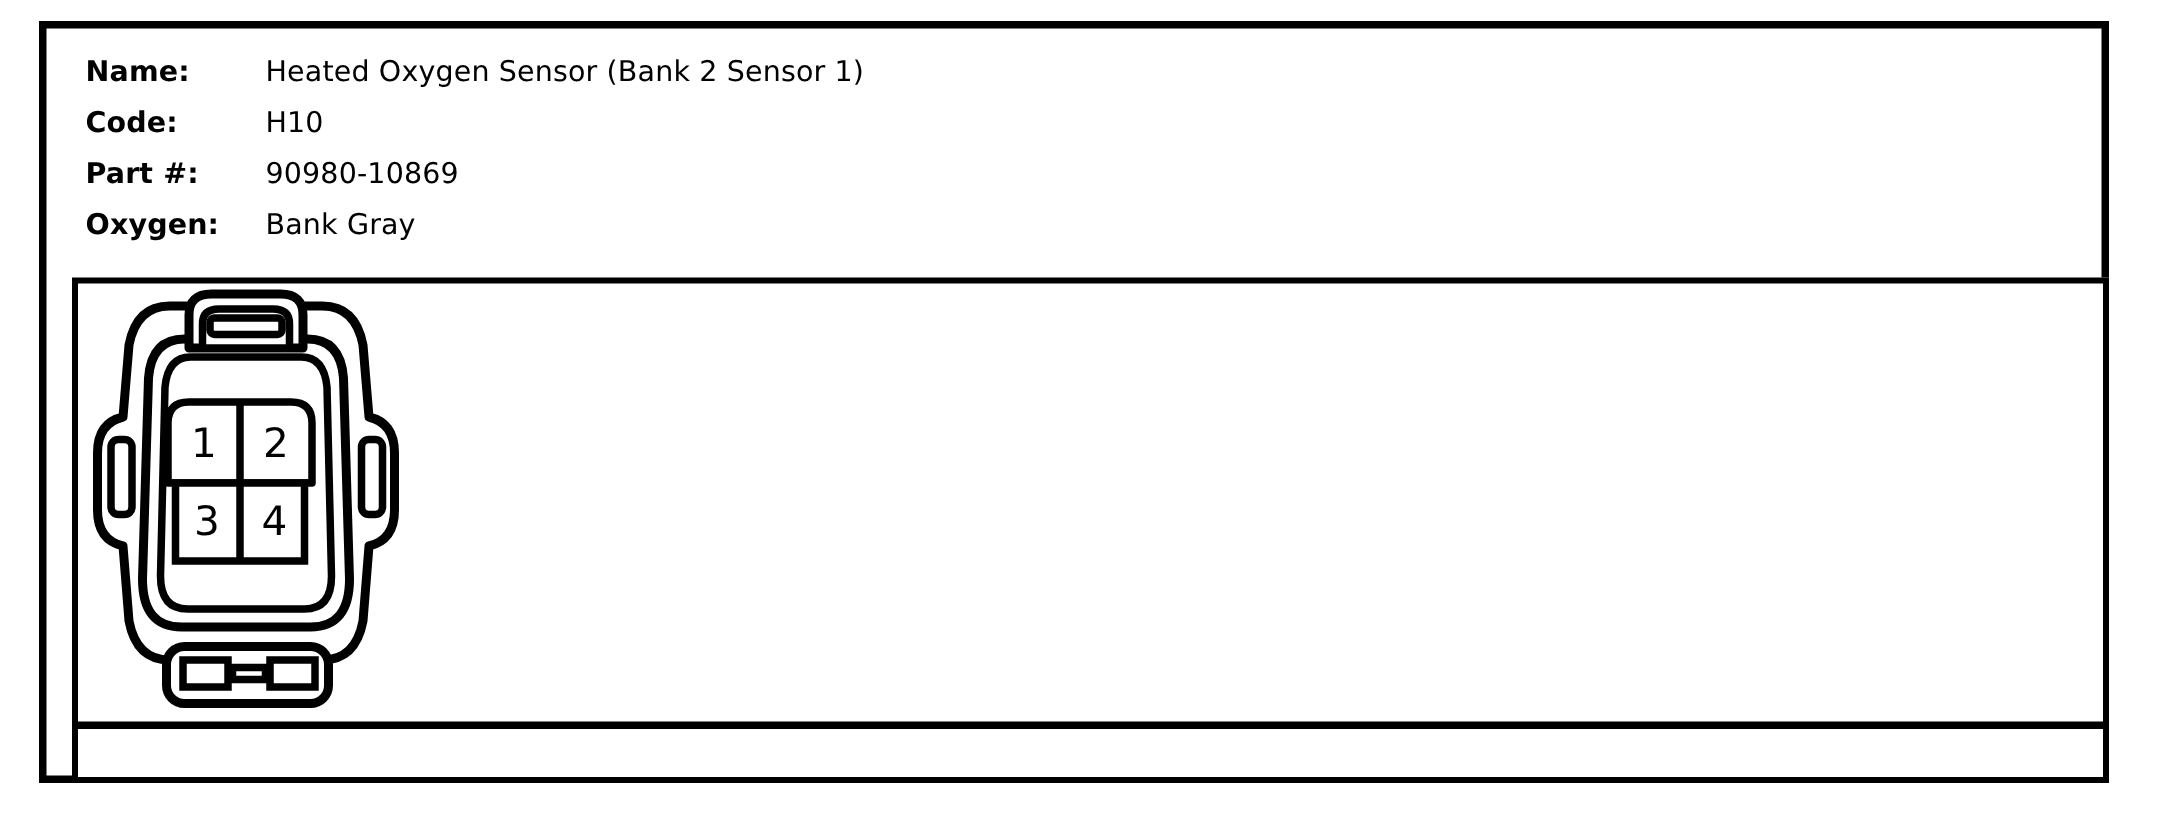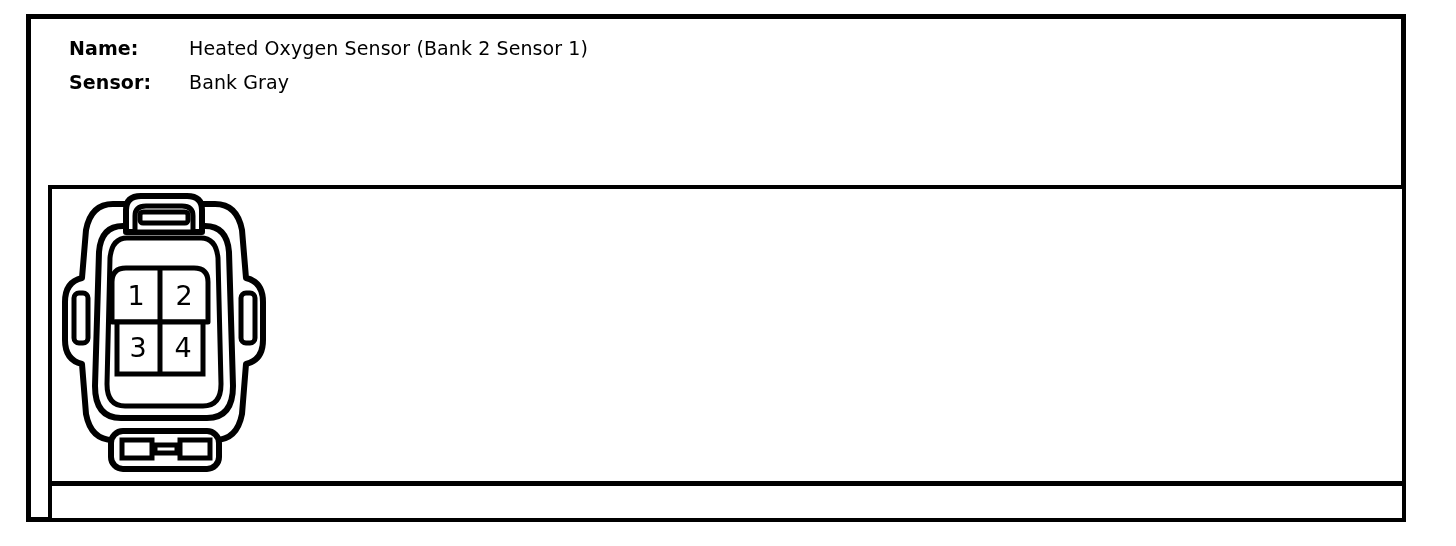--- a/index.html
+++ b/index.html
@@ -100,30 +100,36 @@
     dominant-baseline: middle;
   }
 </style>
 </head>
 <body>
 
 <div id="page">
 
   <div class="outer-frame">
 
-    <div class="info-block" style="left:26px; top:12px;margin-left:12px;">
+    <div class="info-block" style="left:26px; top:12px;">
 
       <div class="info-row">
         <span class="info-label">Name:</span><span class="info-value">Heated Oxygen Sensor (Bank 2 Sensor 1)</span>
       </div>
 
-
-
-      <div class="info-row">
-        <span class="info-label">Sensor:</span><span class="info-value">Bank Gray</span>
+      <div class="info-row">
+        <span class="info-label">Code:</span><span class="info-value">H10</span>
+      </div>
+
+      <div class="info-row">
+        <span class="info-label">Part #:</span><span class="info-value">90980-10869</span>
+      </div>
+
+      <div class="info-row">
+        <span class="info-label">Oxygen:</span><span class="info-value">Bank Gray</span>
       </div>
 
     </div>
 
   </div>
 
   <div class="diagram-box"></div>
   <div class="diagram-divider"></div>
 
   <div class="connector">

